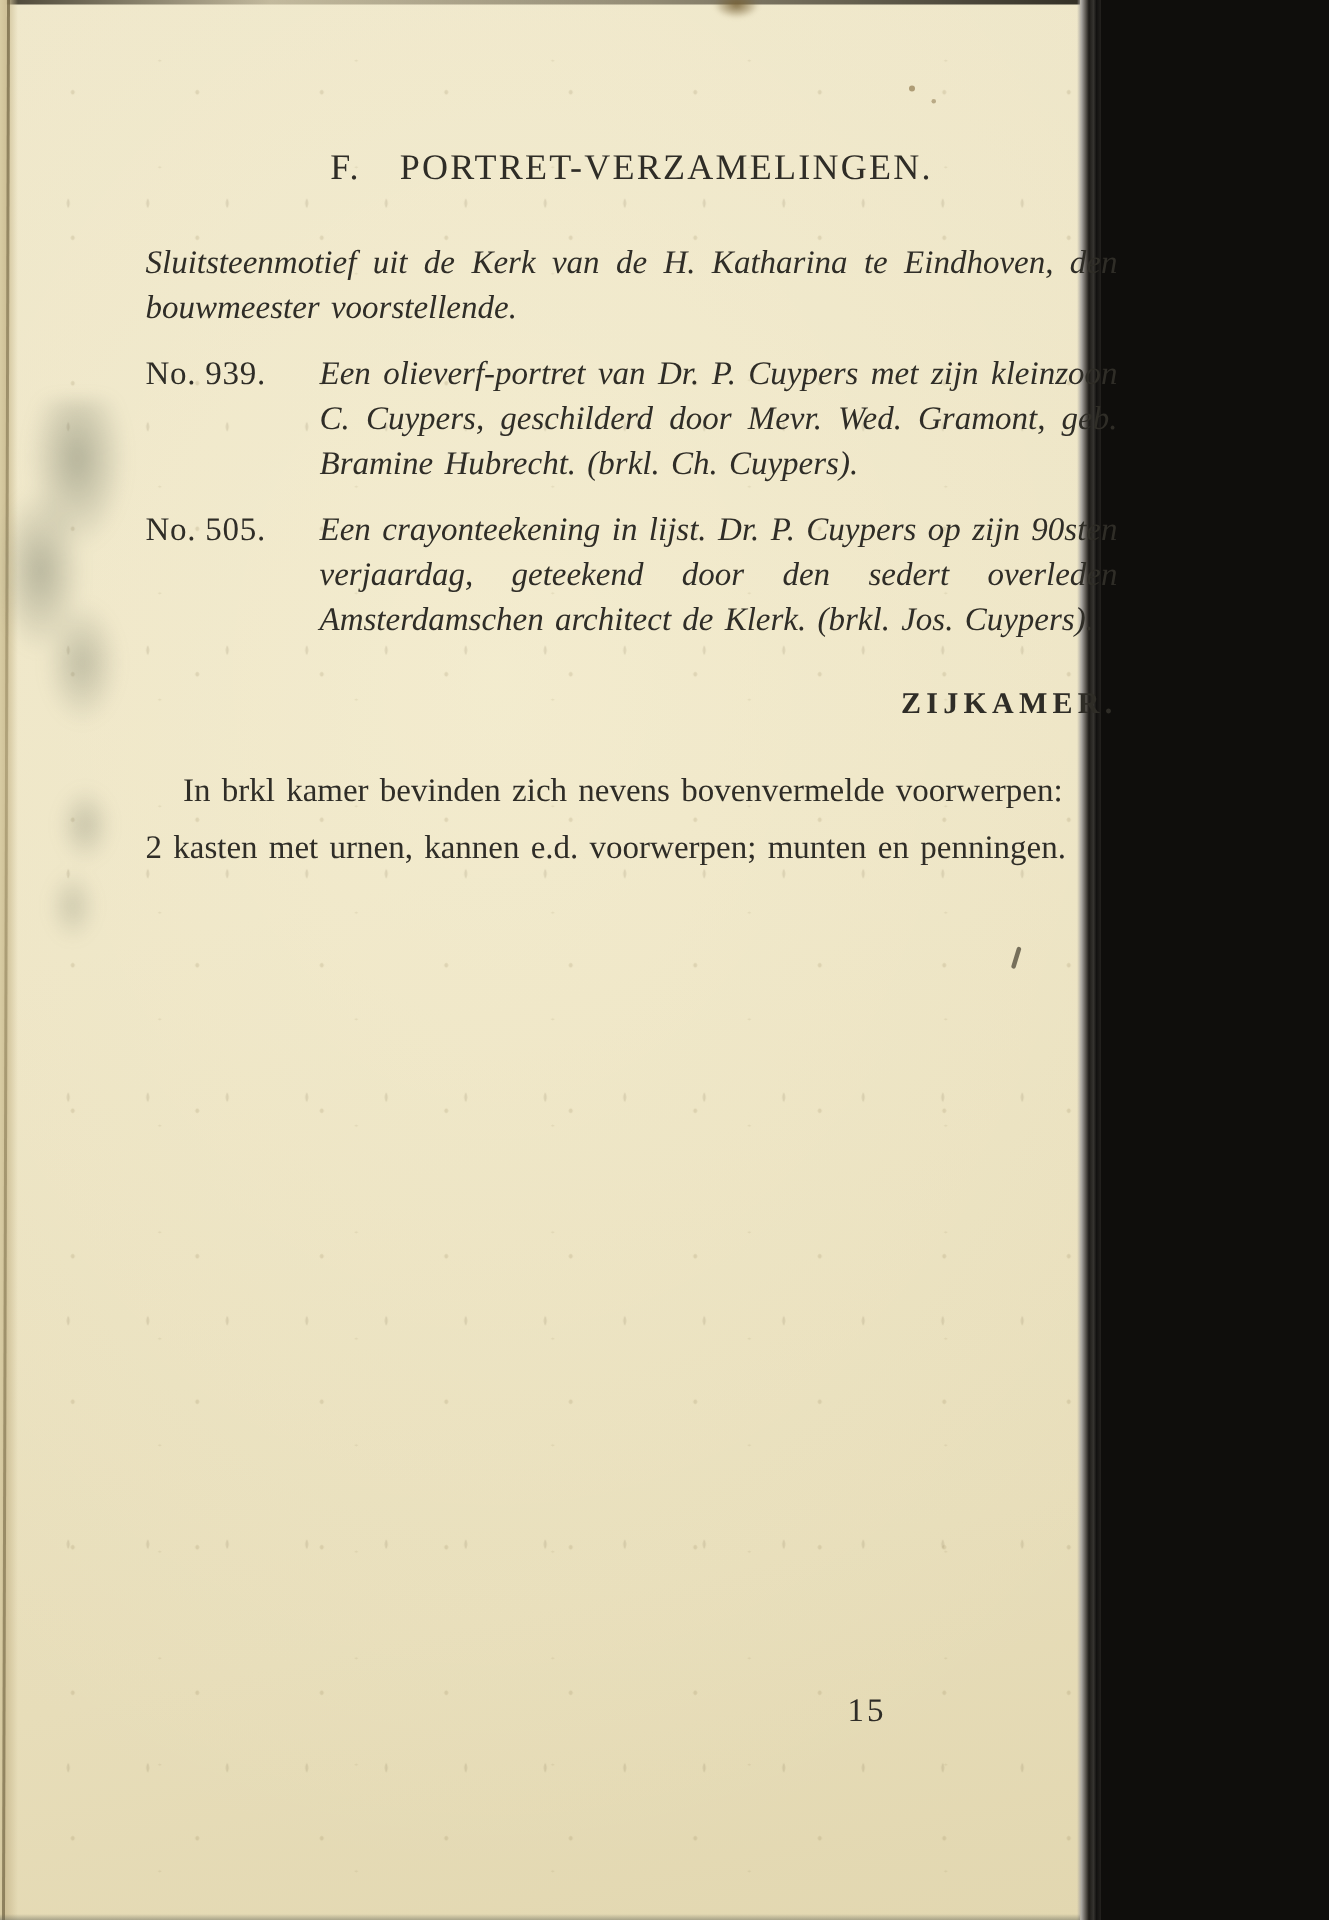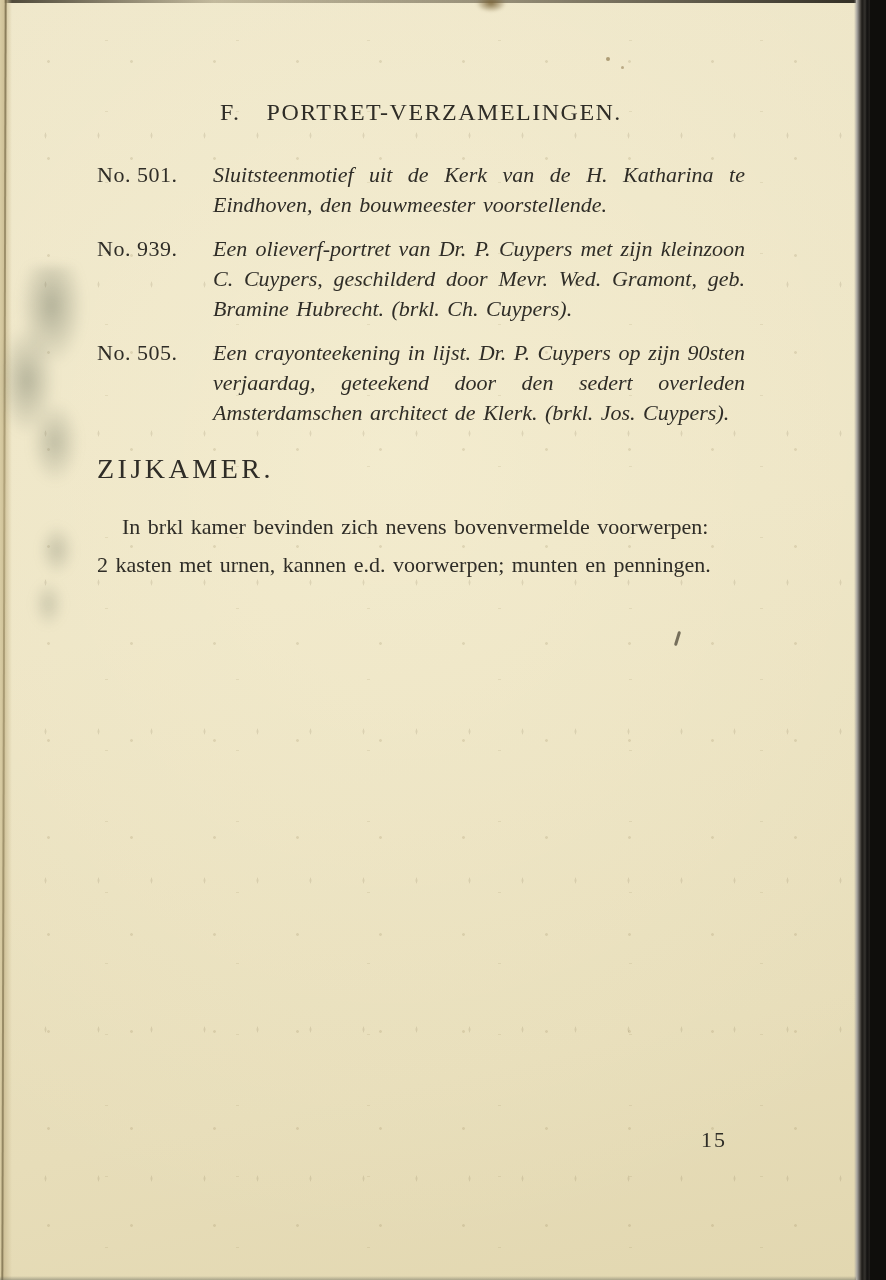--- a/index.html
+++ b/index.html
@@ -3,21 +3,21 @@
 <meta charset="utf-8">
 <style>
   html, body {
     margin: 0; padding: 0;
     width: 886px; height: 1280px;
     overflow: hidden;
     background: #0f0e0c;
   }
   .scan {
     position: relative;
-    width: 870px; height: 1280px;
+    width: 734px; height: 1280px;
     background-image:
       radial-gradient(rgba(125,105,60,.16) 1px, transparent 1.6px),
       radial-gradient(rgba(125,105,60,.12) 1px, transparent 1.4px),
       radial-gradient(rgba(96,80,48,.14) .8px, transparent 1.2px),
       radial-gradient(ellipse 120% 90% at 45% 35%, rgba(255,250,225,.35), rgba(255,250,225,0) 70%),
       linear-gradient(168deg, #eee6c9 0%, #ece3c3 45%, #e7ddb9 80%, #e2d7b0 100%);
     background-size: 83px 97px, 131px 71px, 53px 149px, 100% 100%, 100% 100%;
     background-position: 7px 13px, 41px 5px, 19px 61px, 0 0, 0 0;
     font-family: "Liberation Serif", "DejaVu Serif", serif;
     color: #2f2d27;
@@ -84,22 +84,22 @@
   .doc-title {
     margin: 97px 0 33px; text-align: center;
     font-size: 24px; font-weight: normal; letter-spacing: 1.5px;
     white-space: nowrap;
   }
   .doc-title .prefix { margin-right: 26px; }
   .entry { display: flex; margin-bottom: 14px; }
   .entry-no { width: 116px; flex: none; letter-spacing: .5px; }
   .entry-text { flex: 1; text-align: justify; word-spacing: 2px; font-style: italic; }
   .section-heading {
-    margin: 26px 0 28px; text-align: left;
-    font-size: 28px; font-weight: normal; letter-spacing: 3.5px;
+    margin: 26px 0 28px; text-align: right;
+    font-size: 20px; font-weight: bold; letter-spacing: 3.5px;
   }
   .para { margin: 0 0 8px; text-align: justify; word-spacing: 2px; }
   .para.indent { text-indent: 25px; }
   .page-number {
     position: absolute; top: 1127px; right: 143px;
     font-size: 22px; letter-spacing: 2px;
   }
 </style>
 </head>
 <body>
@@ -119,21 +119,20 @@
   <div class="slash-mark"></div>
 
   <div class="content">
 
     <h1 class="doc-title">
       <span class="prefix">F.</span><span>PORTRET-VERZAMELINGEN.</span>
     </h1>
 
     <div>
       <div class="entry">
-        <div class="entry-no">No. 501.</div>
         <div class="entry-text">Sluitsteenmotief uit de Kerk van de H. Katharina te Eindhoven, den bouwmeester voorstellende.</div>
       </div>
       <div class="entry">
         <div class="entry-no">No. 939.</div>
         <div class="entry-text">Een olieverf-portret van Dr. P. Cuypers met zijn kleinzoon C. Cuypers, geschilderd door Mevr. Wed. Gramont, geb. Bramine Hubrecht. (brkl. Ch. Cuypers).</div>
       </div>
       <div class="entry">
         <div class="entry-no">No. 505.</div>
         <div class="entry-text">Een crayonteekening in lijst. Dr. P. Cuypers op zijn 90sten verjaardag, geteekend door den sedert overleden Amsterdamschen architect de Klerk. (brkl. Jos. Cuypers).</div>
       </div>

